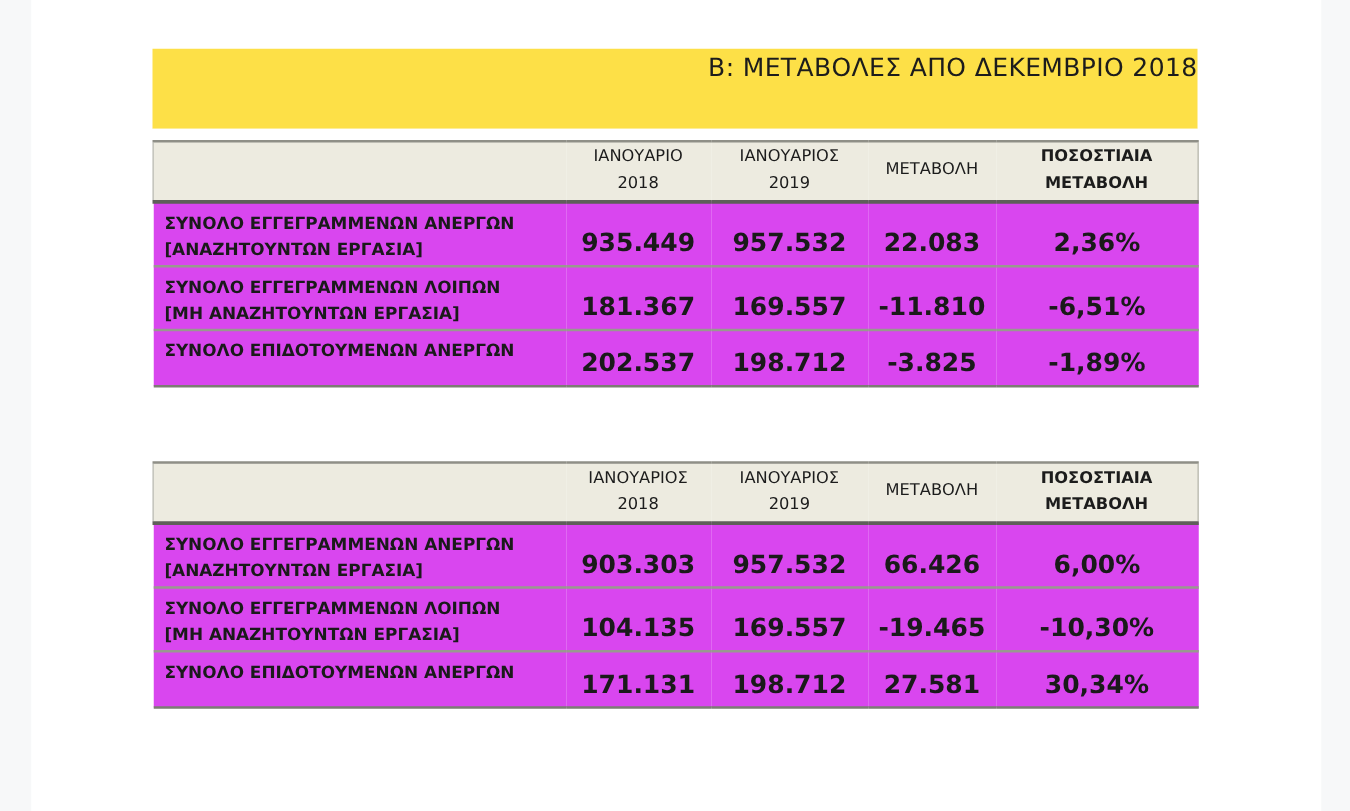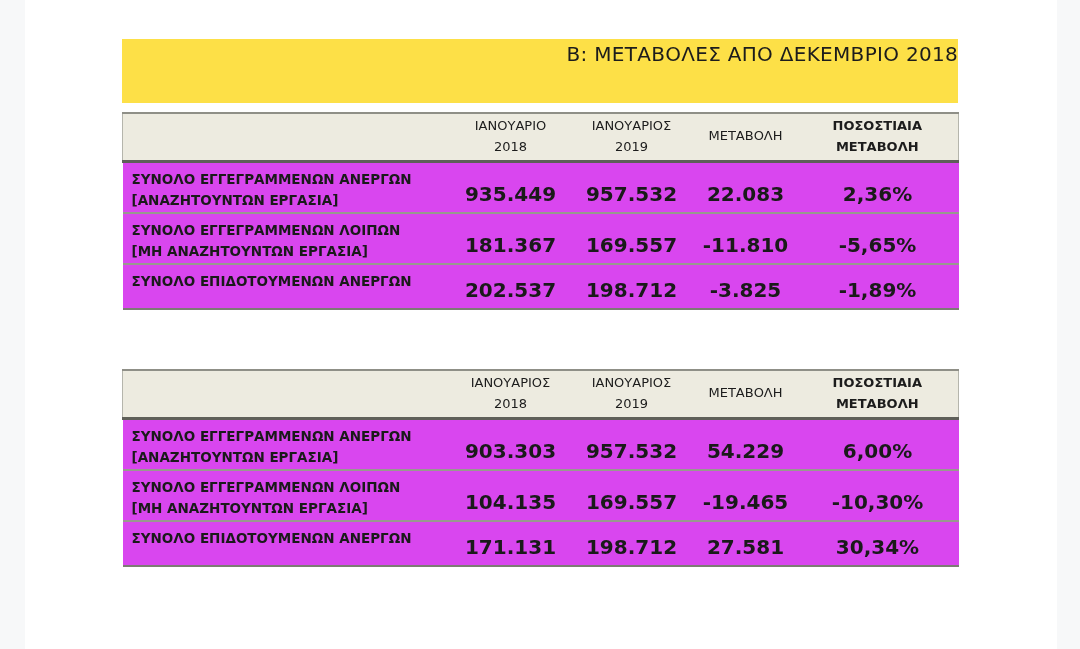--- a/index.html
+++ b/index.html
@@ -124,21 +124,21 @@
           <td class="val">2,36%</td>
         </tr>
         <tr class="r2">
           <td class="label">
             <span class="lbl-line">ΣΥΝΟΛΟ ΕΓΓΕΓΡΑΜΜΕΝΩΝ ΛΟΙΠΩΝ</span>
             <span class="lbl-line">[ΜΗ ΑΝΑΖΗΤΟΥΝΤΩΝ ΕΡΓΑΣΙΑ]</span>
           </td>
           <td class="val">181.367</td>
           <td class="val">169.557</td>
           <td class="val">-11.810</td>
-          <td class="val">-5,65%</td>
+          <td class="val">-6,51%</td>
         </tr>
         <tr class="r3">
           <td class="label">
             <span class="lbl-line">ΣΥΝΟΛΟ ΕΠΙΔΟΤΟΥΜΕΝΩΝ ΑΝΕΡΓΩΝ</span>
           </td>
           <td class="val">202.537</td>
           <td class="val">198.712</td>
           <td class="val">-3.825</td>
           <td class="val">-1,89%</td>
         </tr>
@@ -177,21 +177,21 @@
         </tr>
       </thead>
       <tbody>
         <tr class="r1">
           <td class="label">
             <span class="lbl-line">ΣΥΝΟΛΟ ΕΓΓΕΓΡΑΜΜΕΝΩΝ ΑΝΕΡΓΩΝ</span>
             <span class="lbl-line">[ΑΝΑΖΗΤΟΥΝΤΩΝ ΕΡΓΑΣΙΑ]</span>
           </td>
           <td class="val">903.303</td>
           <td class="val">957.532</td>
-          <td class="val">54.229</td>
+          <td class="val">66.426</td>
           <td class="val">6,00%</td>
         </tr>
         <tr class="r2">
           <td class="label">
             <span class="lbl-line">ΣΥΝΟΛΟ ΕΓΓΕΓΡΑΜΜΕΝΩΝ ΛΟΙΠΩΝ</span>
             <span class="lbl-line">[ΜΗ ΑΝΑΖΗΤΟΥΝΤΩΝ ΕΡΓΑΣΙΑ]</span>
           </td>
           <td class="val">104.135</td>
           <td class="val">169.557</td>
           <td class="val">-19.465</td>

